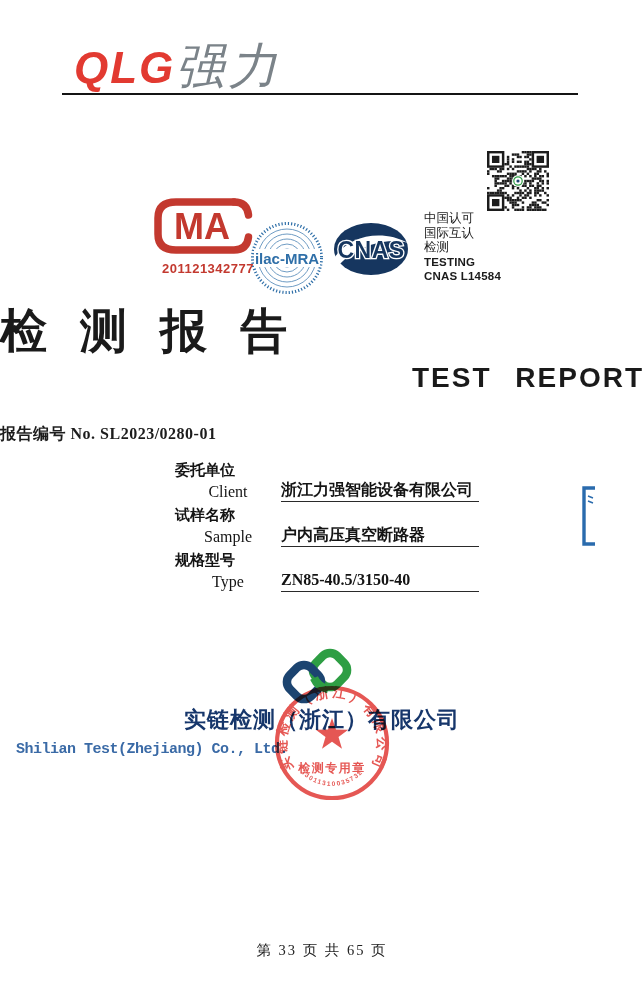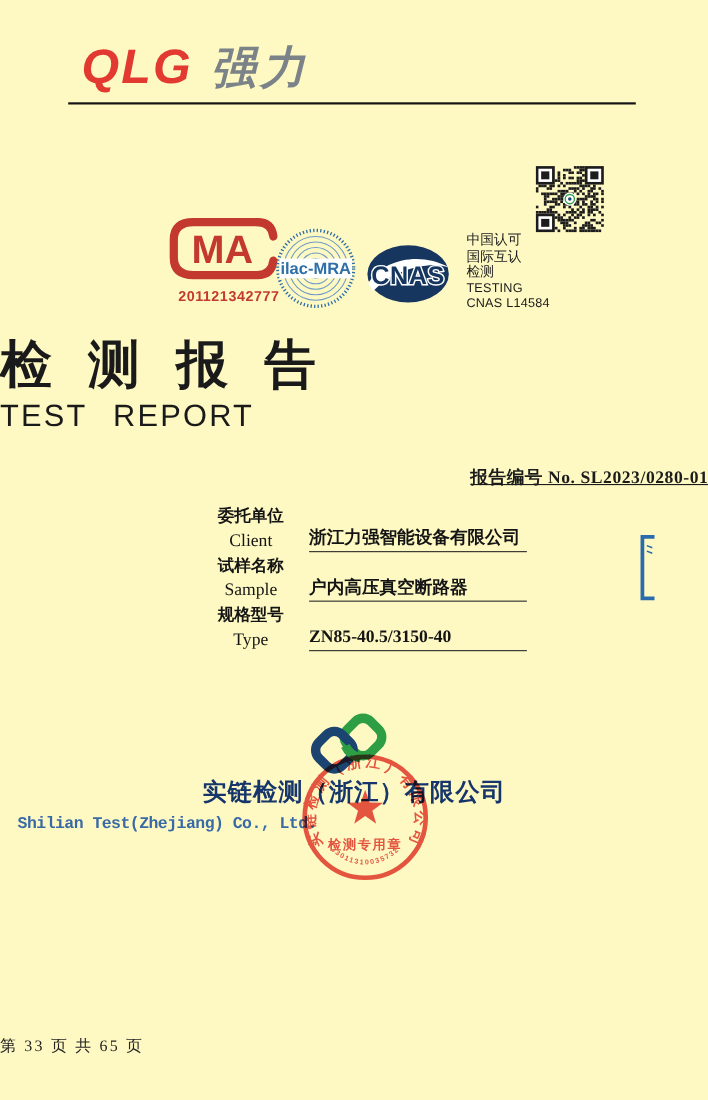--- a/index.html
+++ b/index.html
@@ -1,77 +1,77 @@
 <!DOCTYPE html>
 <html><head>
 <meta charset="utf-8">
 <style>
   * { margin:0; padding:0; box-sizing:border-box; }
   html,body { background:#e9e9e9; }
   body { font-family:"Liberation Sans", sans-serif; }
   .page {
     position:relative; width:644px; height:1000px; margin:0 auto;
-    background:#fef9c3; overflow:hidden;
+    background:#ffffff; overflow:hidden;
   }
   
   .brand { position:absolute; left:74px; top:34px; display:flex; align-items:baseline; }
   .brand .qlg {
     font-size:44px; font-weight:900; font-style:italic; letter-spacing:2px;
     font-family:"Liberation Sans", sans-serif;
   }
   .brand .ql-cn {
-    font-size:41px; font-weight:700; font-style:italic; margin-left:16px; letter-spacing:4px;
+    font-size:49px; font-weight:400; font-style:italic; letter-spacing:4px;
     font-family:"Liberation Sans", sans-serif;
   }
   .head-rule { position:absolute; left:62px; top:93px; width:516px; height:2px; background:#141414; }
 
   
   .qr { position:absolute; left:487px; top:151px; width:62px; height:64px; }
 
   
   .cma { position:absolute; left:146px; top:196px; width:108px; text-align:right; }
   .cma .num { font-size:13px; font-weight:700; letter-spacing:0.5px; margin-top:1px;
               font-family:Liberation Sans, sans-serif; }
-  .ilac { position:absolute; left:250px; top:207px;text-align:center; }
+  .ilac { position:absolute; left:250px; top:221px;text-align:center; }
   .cnas { position:absolute; left:331px; top:221px; }
   .accred { position:absolute; left:424px; top:211px; font-size:12.5px; line-height:14.5px; color:#1b1b1b; }
-  .accred .b { font-weight:400; font-size:11.5px; letter-spacing:0.2px; }
+  .accred .b { font-weight:700; font-size:11.5px; letter-spacing:0.2px; }
 
   
   .title-zh { position:absolute; left:0; top:300px; width:100%; 
     font-size:47px; font-weight:700; letter-spacing:10px; color:#1a1a1a; }
-  .title-en { position:absolute; left:0; top:362px; width:100%; text-align:left;
-    font-size:28px; font-weight:400; letter-spacing:2px; word-spacing:14px; color:#1a1a1a; }
-  .report-no { position:absolute; left:0; top:424px; width:100%; text-align:right;
-    font-size:16px; font-weight:700; color:#1c1c1c; font-family:"Liberation Serif", serif; letter-spacing:0.5px;text-decoration:underline; }
+  .title-en { position:absolute; left:0; top:362px; width:100%; text-align:right;
+    font-size:28px; font-weight:700; letter-spacing:2px; word-spacing:14px; color:#1a1a1a; }
+  .report-no { position:absolute; left:0; top:424px; width:100%; text-align:left;
+    font-size:16px; font-weight:700; color:#1c1c1c; font-family:"Liberation Serif", serif; letter-spacing:0.5px; }
 
   
   .form { position:absolute; left:175px; top:459px; width:304px; }
   .frow { margin-bottom:2px; }
-  .frow .zh { width:106px; text-align:center; font-size:15px; color:#141414; line-height:21px; font-weight:600; }
+  .frow .zh { width:106px; font-size:15px; color:#141414; line-height:21px; font-weight:600; }
   .frow .bottom { display:flex; align-items:flex-end; }
   .frow .en { width:106px; text-align:center; font-size:16px; color:#141414;
               font-family:"Liberation Serif", serif; line-height:21px; }
   .frow .val { flex:1; border-bottom:1.6px solid #2a2a2a; 
                font-size:16px; font-weight:700; color:#141414; padding-bottom:1px; line-height:20px;
                font-family:"Liberation Serif", serif; }
 
   
   .chain-logo { position:absolute; left:282px; top:644px; }
   .company-zh { position:absolute; left:0; top:705px; width:100%; text-align:center;
     font-size:22px; font-weight:800; letter-spacing:1px; }
   .company-en { position:absolute; left:16px; top:741px; width:100%; text-align:left;
     font-size:15px; letter-spacing:-0.5px; font-family:"Liberation Mono", monospace; font-weight:600; }
   .stamp { position:absolute; left:264px; top:675px; mix-blend-mode:multiply; opacity:0.88; }
 
   
   .side-bracket { position:absolute; left:577px; top:485px; }
 
   
-  .footer { position:absolute; left:0; top:941px; width:100%; 
+  .footer { position:absolute; left:0; top:941px; width:100%; text-align:center;
     font-size:14.5px; letter-spacing:2px; color:#222; font-family:"Liberation Serif", serif; }
 </style>
 </head>
 <body>
 
 <div class="page">
 
   <div class="brand">
     <span class="qlg" style="color:#e23a31;">QLG</span>
     <span class="ql-cn" style="color:#7b8389;">强力</span>

